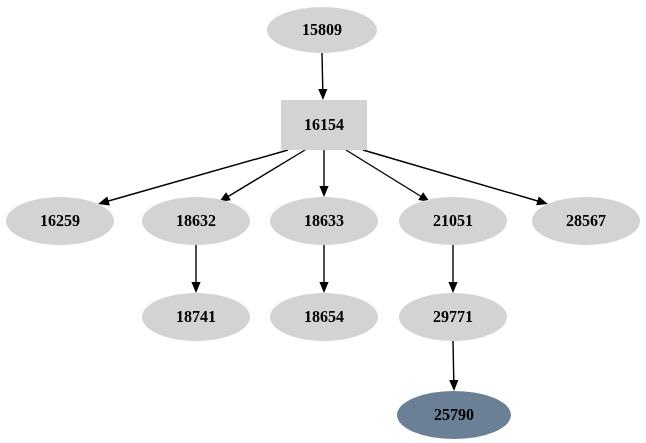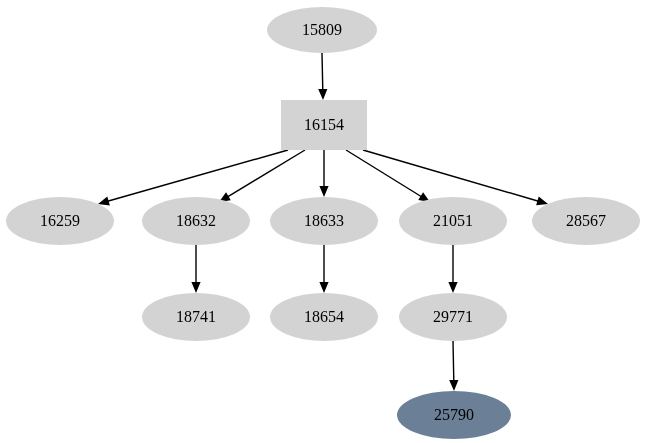--- a/index.html
+++ b/index.html
@@ -10,20 +10,21 @@
   }
   body {
     font-family: "Liberation Serif", "DejaVu Serif", serif;
   }
   #graph-canvas {
     position: relative;
     width: 646px;
     height: 443px;
     background: #ffffff;
     overflow: hidden;
+    font-weight: bold;
   }
   #graph-svg {
     position: absolute;
     left: 0;
     top: 0;
     width: 646px;
     height: 443px;
     display: block;
   }
   .node-label {

